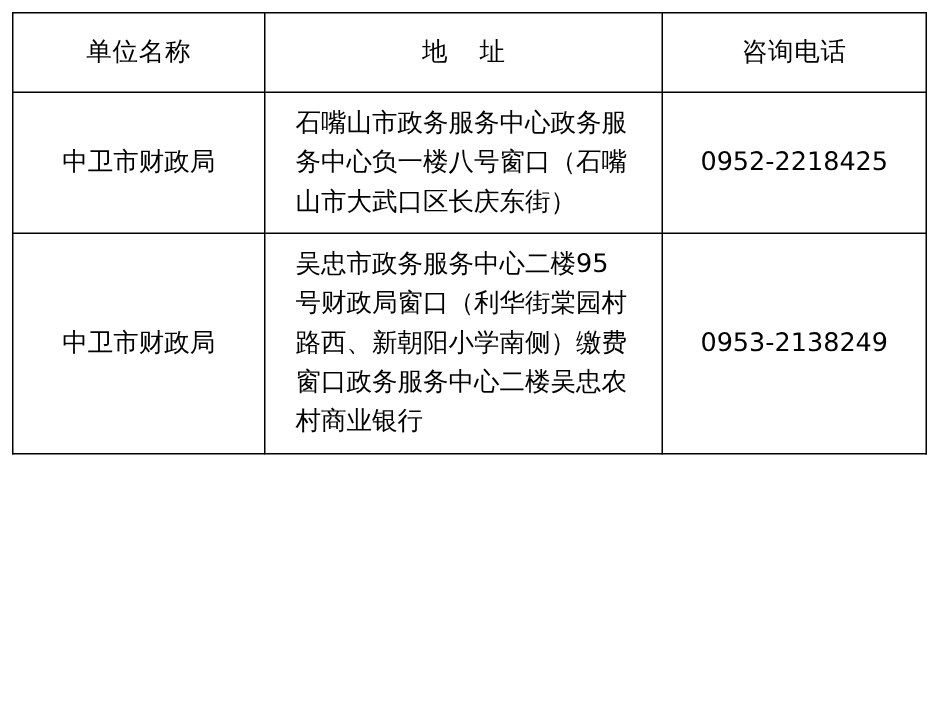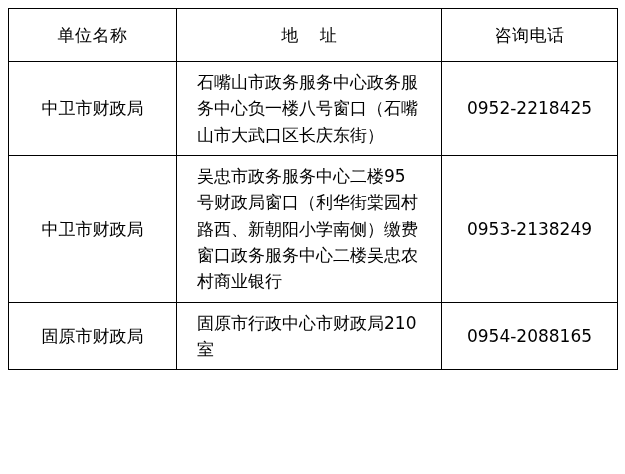--- a/index.html
+++ b/index.html
@@ -82,20 +82,15 @@
       <tr class="row-mid">
         <td class="cell-name">中卫市财政局</td>
         <td class="cell-addr">石嘴山市政务服务中心政务服务中心负一楼八号窗口（石嘴山市大武口区长庆东街）</td>
         <td class="cell-tel">0952-2218425</td>
       </tr>
       <tr class="row-tall">
         <td class="cell-name">中卫市财政局</td>
         <td class="cell-addr">吴忠市政务服务中心二楼95号财政局窗口（利华街棠园村路西、新朝阳小学南侧）缴费窗口政务服务中心二楼吴忠农村商业银行</td>
         <td class="cell-tel">0953-2138249</td>
       </tr>
-      <tr class="row-short">
-        <td class="cell-name">固原市财政局</td>
-        <td class="cell-addr">固原市行政中心市财政局210室</td>
-        <td class="cell-tel">0954-2088165</td>
-      </tr>
     </tbody>
   </table>
 </div>
 
 </body></html>

